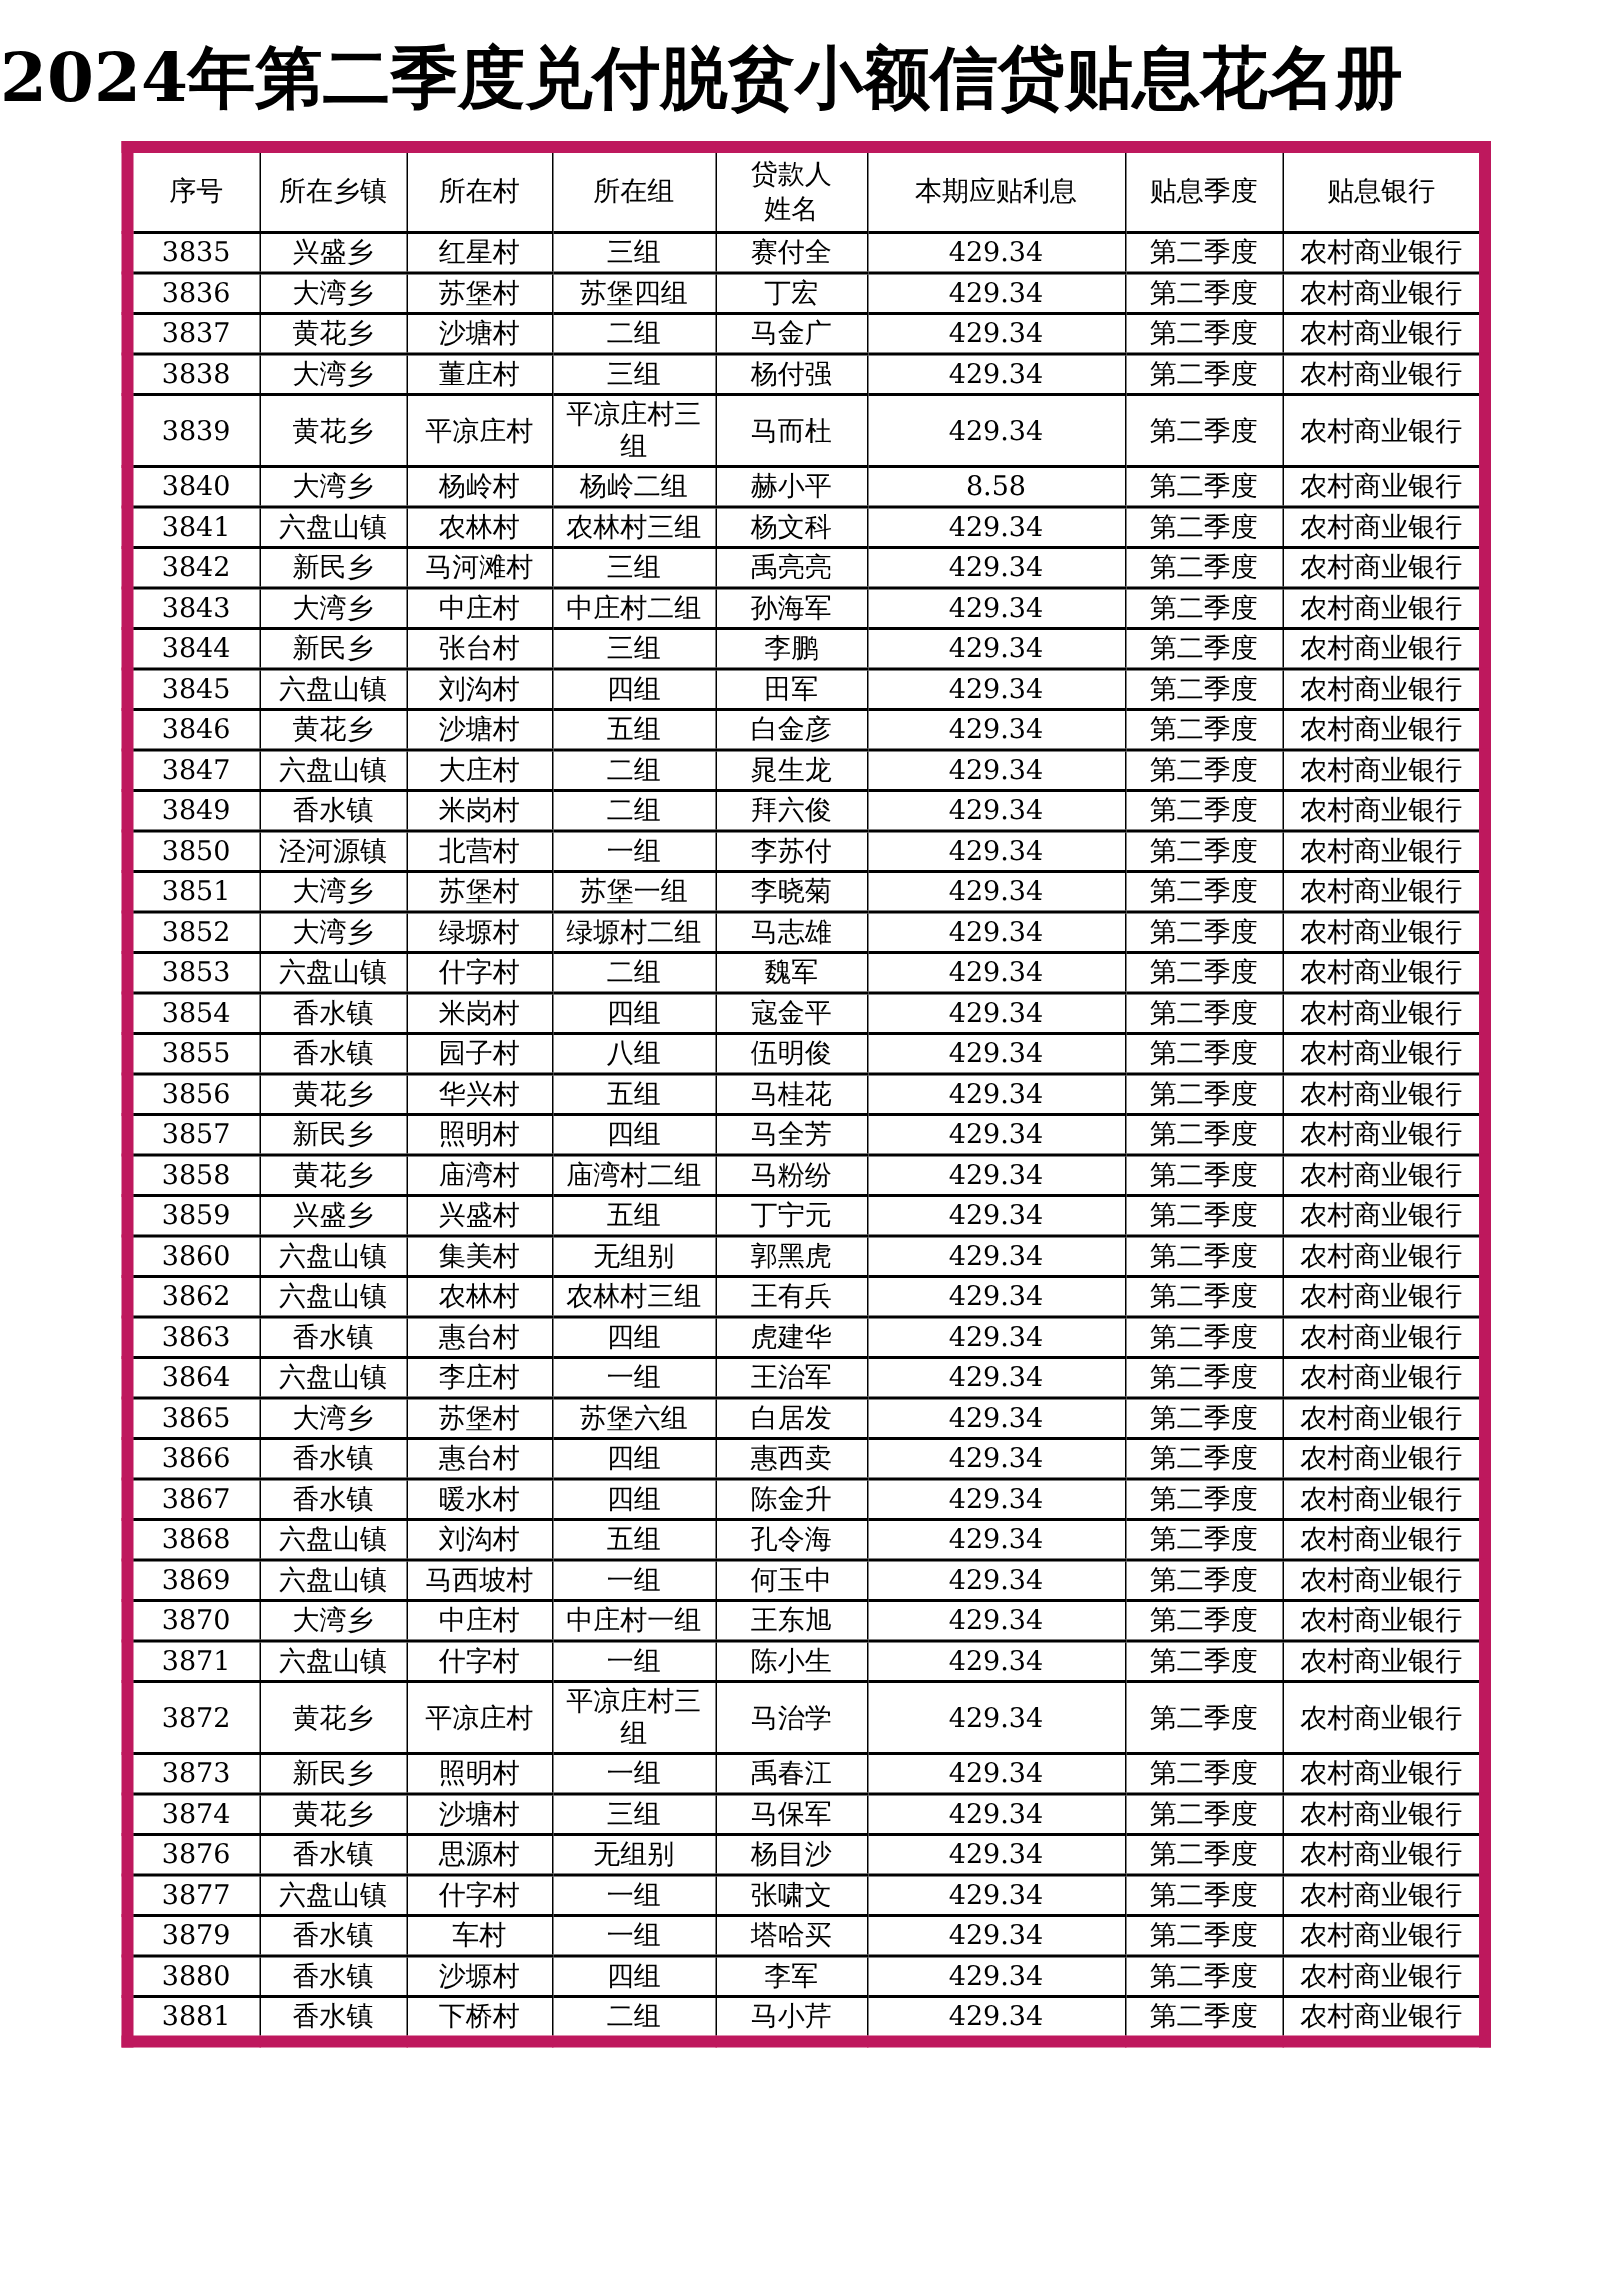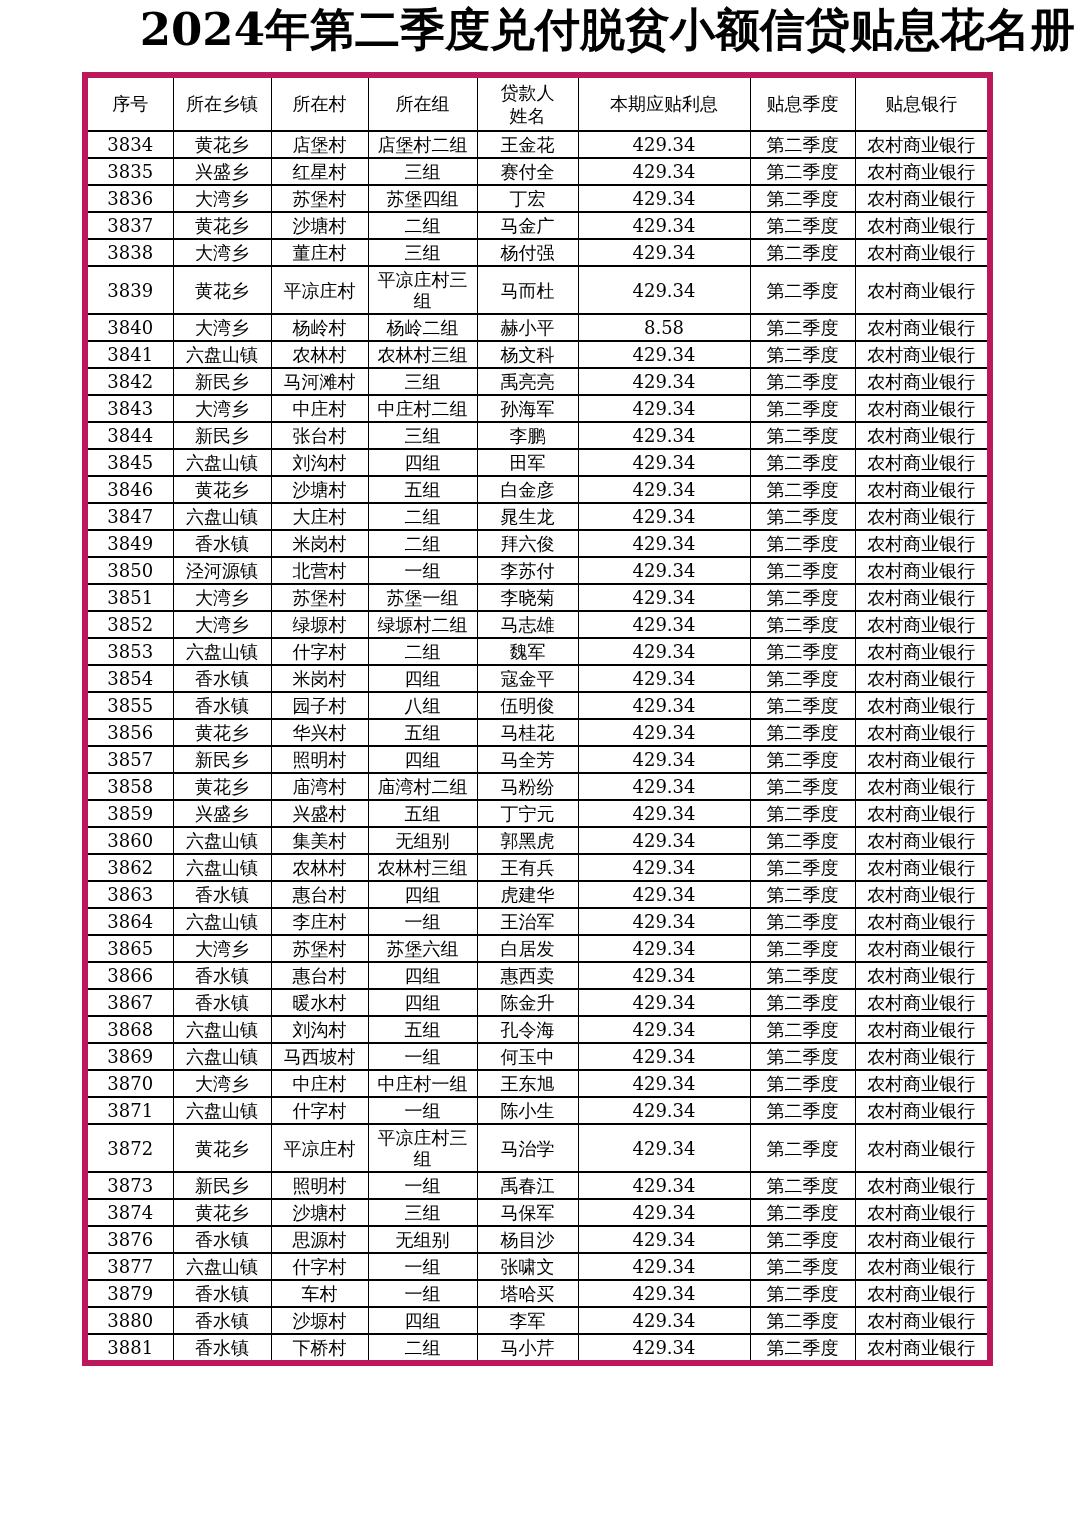--- a/index.html
+++ b/index.html
@@ -13,33 +13,34 @@
   }
   .page {
     position: relative;
     width: 1075px;
     min-height: 1519px;
     background: #ffffff;
     overflow: hidden;
   }
   .doc-title {
     margin: 0;
+    padding-top: 22px;
     padding-bottom: 12px;
-    text-align: right;
+    text-align: left;
     font-size: 45px;
     font-weight: 700;
     letter-spacing: 0px;
     white-space: nowrap;
   }
   table.roster {
     border-collapse: collapse;
     table-layout: fixed;
     width: 905px;
     margin: 0 auto;
-    border: 6px solid #be185d;
+    border: 8px solid #be185d;
   }
   col.c0 { width: 88px; }
   col.c1 { width: 98px; }
   col.c2 { width: 97px; }
   col.c3 { width: 109px; }
   col.c4 { width: 101px; }
   col.c5 { width: 172px; }
   col.c6 { width: 105px; }
   col.c7 { width: 135px; }
   .roster th, .roster td {
@@ -88,30 +89,20 @@
           <th>所在组</th>
           <th>贷款人
 姓名</th>
           <th>本期应贴利息</th>
           <th>贴息季度</th>
           <th>贴息银行</th>
         </tr>
     </thead>
     <tbody id="body-rows">
         <tr>
-          <td>3834</td>
-          <td>黄花乡</td>
-          <td>店堡村</td>
-          <td>店堡村二组</td>
-          <td>王金花</td>
-          <td>429.34</td>
-          <td>第二季度</td>
-          <td>农村商业银行</td>
-        </tr>
-        <tr>
           <td>3835</td>
           <td>兴盛乡</td>
           <td>红星村</td>
           <td>三组</td>
           <td>赛付全</td>
           <td>429.34</td>
           <td>第二季度</td>
           <td>农村商业银行</td>
         </tr>
         <tr>

